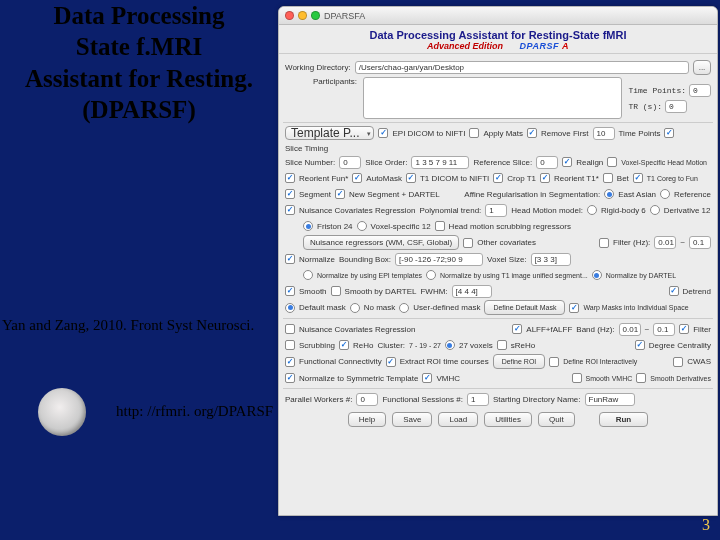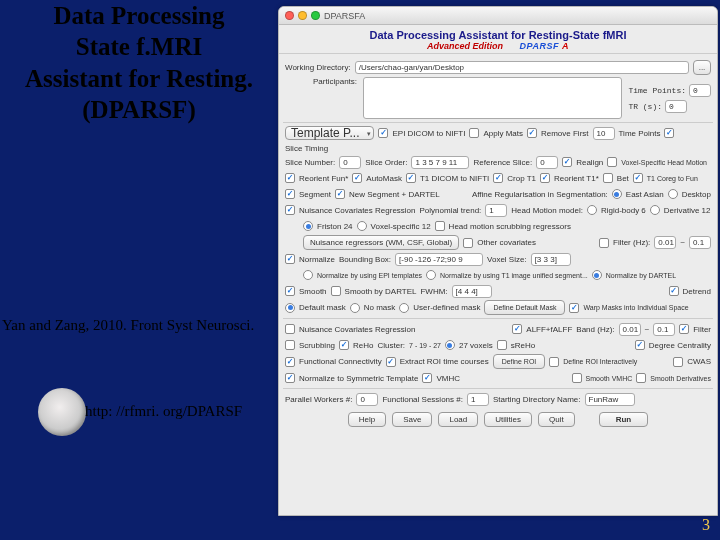--- a/index.html
+++ b/index.html
@@ -37,21 +37,21 @@
     width: 48px;
     height: 48px;
     border-radius: 50%;
     background: radial-gradient(circle at 45% 40%, #f1eeee 0%, #ccc 55%, #aaa 80%);
     box-shadow: inset -2px -2px 4px rgba(0,0,0,0.25);
     position: absolute;
   }
   .url {
     position: absolute;
     top: 403px;
-    left: 85px;
+    left: 116px;
     font-size: 15px;
   }
   .pagenum {
     position: absolute;
     bottom: 6px;
     right: 10px;
     color: #f2c84b;
     font-size: 16px;
     font-family: "Times New Roman", serif;
   }
@@ -237,21 +237,21 @@
 
     <div class="row">
       <span class="cb checked"></span>
         <span class="lbl">Segment</span>
       <span class="cb checked"></span>
         <span class="lbl">New Segment + DARTEL</span>
       <span class="lbl right">Affine Regularisation in Segmentation:</span>
       <span class="rb checked"></span>
         <span class="lbl">East Asian</span>
       <span class="rb"></span>
-        <span class="lbl">Desktop</span>
+        <span class="lbl">Reference</span>
     </div>
 
     <div class="row">
       <span class="cb checked"></span>
         <span class="lbl">Nuisance Covariates Regression</span>
       <span class="lbl">Polynomial trend:</span>
       <span class="field mini-field">1</span>
       <span class="lbl">Head Motion model:</span>
       <span class="rb"></span>
         <span class="lbl">Rigid-body 6</span>

